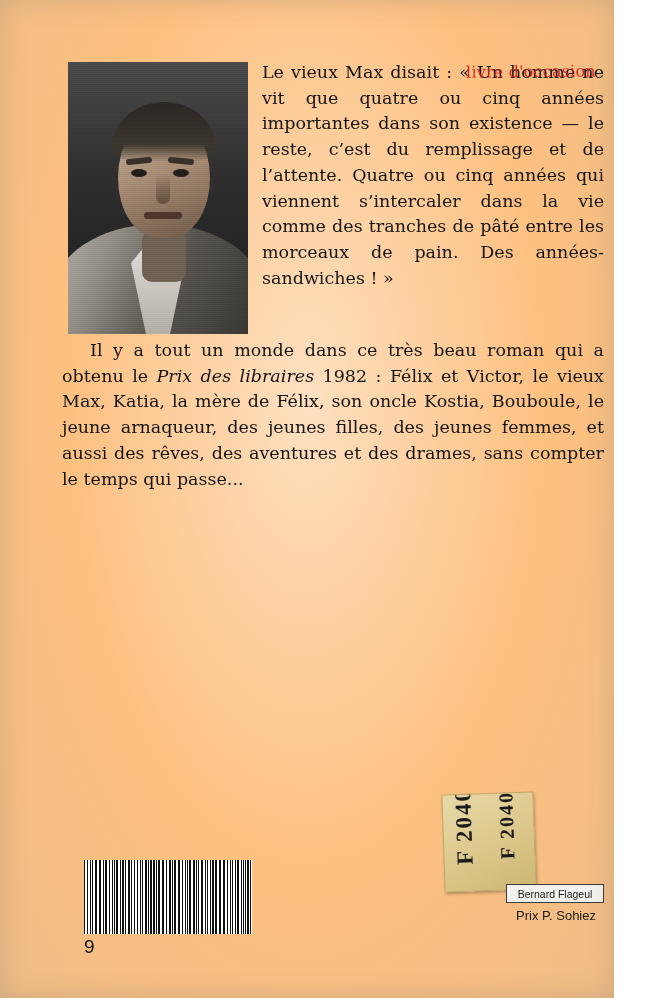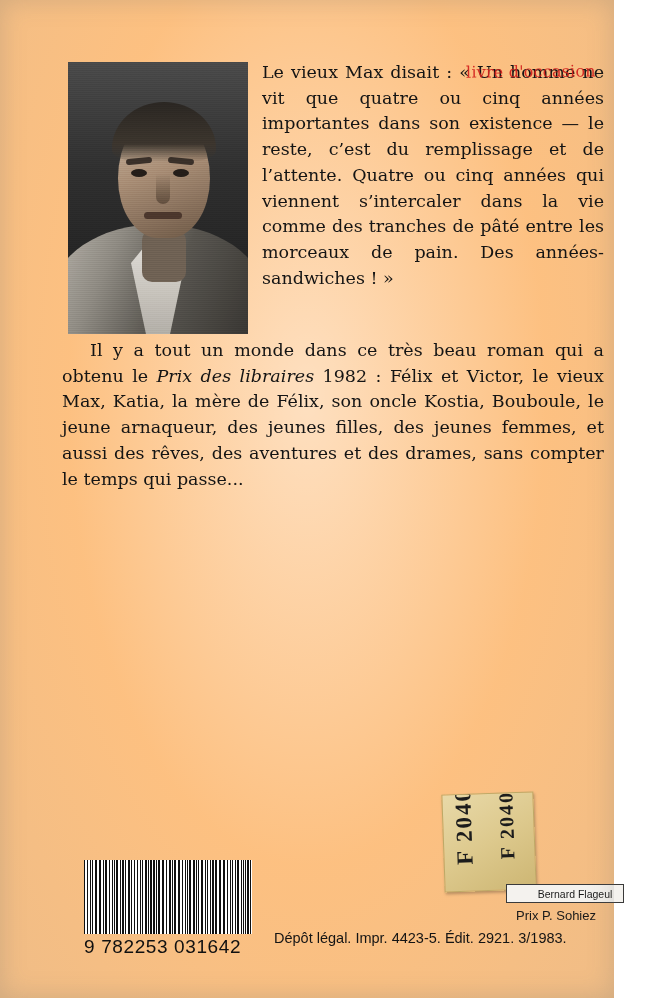--- a/index.html
+++ b/index.html
@@ -225,21 +225,20 @@
     width: 96px;
     height: 17px;
     border: 1px solid #3a3a3a;
     background: #f4f2ee;
     font-family: "Liberation Sans", sans-serif;
     font-size: 10.5px;
     color: #1a1a1a;
     display: flex;
     align-items: center;
     justify-content: center;
-    padding-left: 20px;
   }
   .photo-credit {
     position: absolute;
     left: 500px;
     top: 908px;
     width: 112px;
     text-align: center;
     font-family: "Liberation Sans", sans-serif;
     font-size: 13px;
     color: #1a1a1a;
@@ -376,20 +375,18 @@
         <div class="bar" style="width: 1px; margin-right: 2px;"></div>
         <div class="bar" style="width: 2px; margin-right: 2px;"></div>
         <div class="bar" style="width: 3px; margin-right: 1px;"></div>
         <div class="bar" style="width: 1px; margin-right: 1px;"></div>
         <div class="bar" style="width: 2px; margin-right: 1px;"></div>
         <div class="bar" style="width: 2px; margin-right: 1px;"></div>
         <div class="bar" style="width: 1px; margin-right: 2px;"></div>
       </div>
     <div class="barcode-digits">
       <span class="lead">9</span>
-      <span>782253 031642</span>
     </div>
   </div>
 
-  <div class="legal-line">Dépôt légal. Impr. 4423-5. Édit. 2921. 3/1983.</div>
 
   <div class="edge-shade"></div>
 </div>
 
 </body></html>

